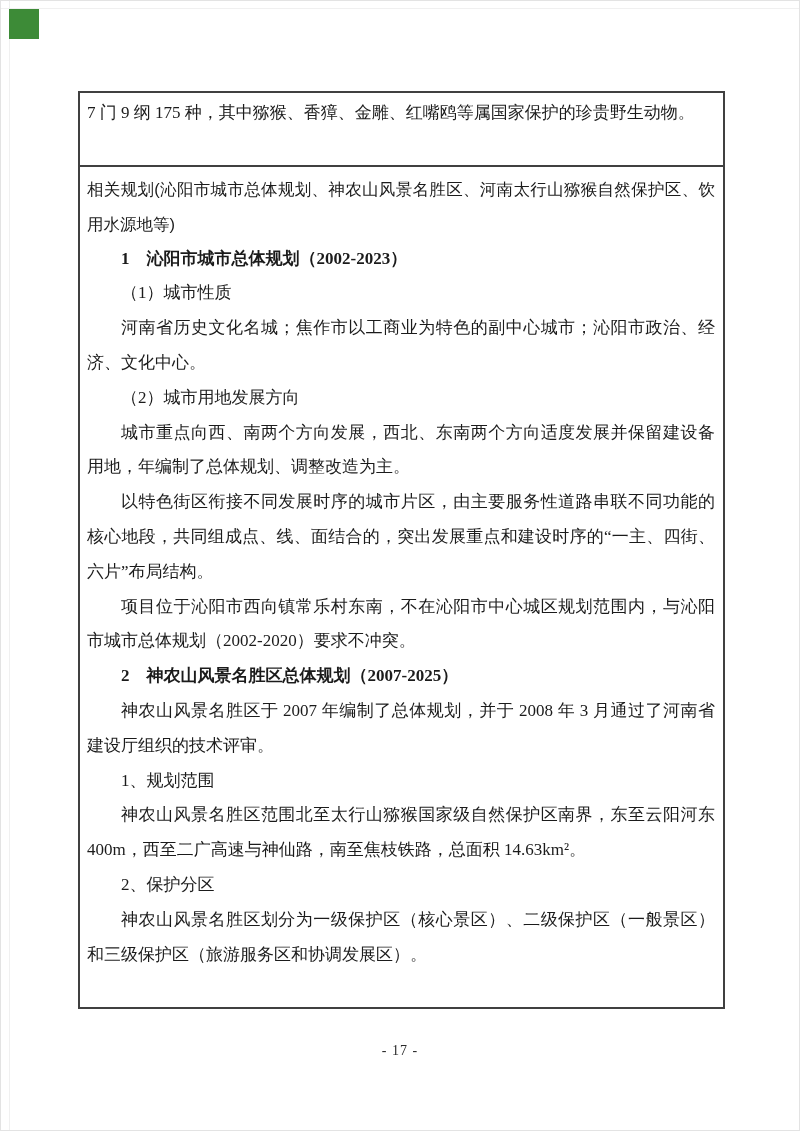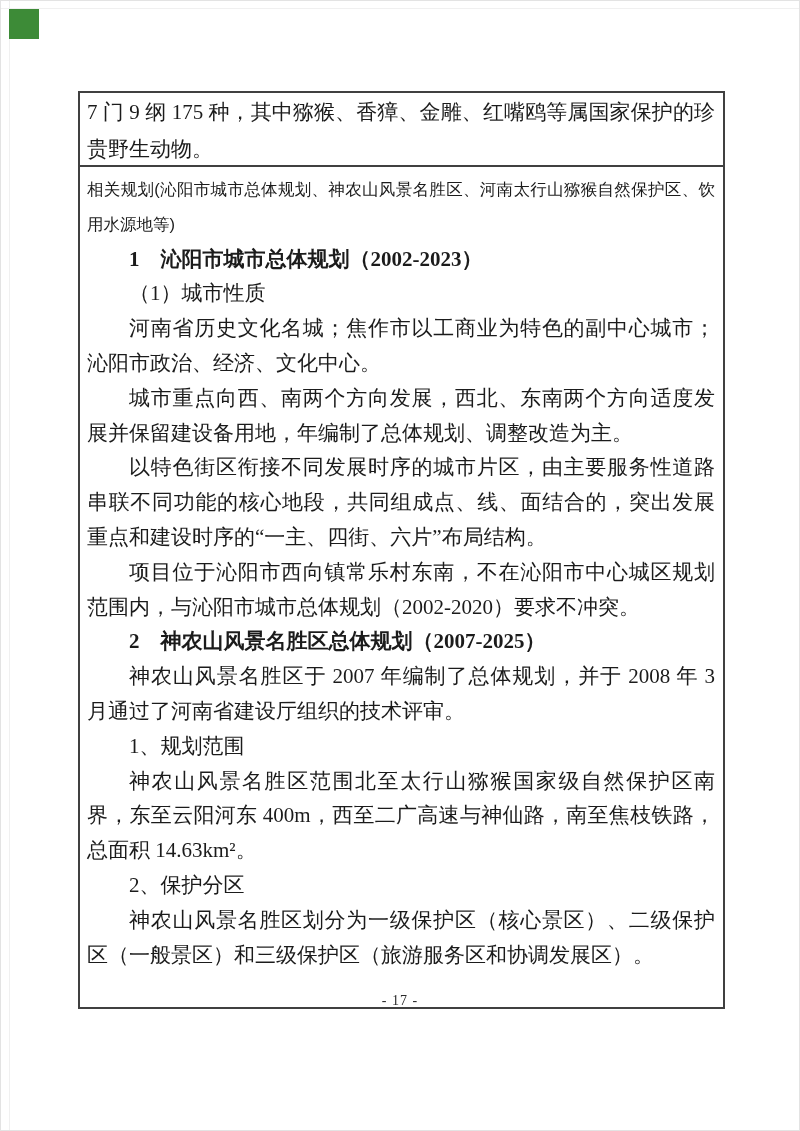--- a/index.html
+++ b/index.html
@@ -41,35 +41,35 @@
   .cell-intro {
     height: 74px;
     border-bottom: 2px solid #404040;
   }
   .cell-planning {
     height: 840px;
     padding-top: 5px;
   }
   .p {
     margin: 0;
-    font-size: 21px;
+    font-size: 17px;
     line-height: 37px;
     text-align: justify;
   }
   .cell-planning .p { line-height: 34.8px; }
   .indent { text-indent: 2em; }
   .bold { font-weight: 700; }
   .heading {
     font-weight: 400;
     font-family: "Liberation Sans", "DejaVu Sans", sans-serif;
     font-size: 16.5px;
     line-height: 38px;
   }
   .footer {
-    position: absolute; top: 992px; left: 0;
+    position: absolute; top: 1042px; left: 0;
     width: 100%;
     text-align: center;
     font-size: 14px;
     letter-spacing: 1px;
     color: #2a2a2a;
   }
 </style>
 </head>
 <body>
 
@@ -81,20 +81,21 @@
 
   <div class="cell cell-intro">
     <p class="p">7 门 9 纲 175 种，其中猕猴、香獐、金雕、红嘴鸥等属国家保护的珍贵野生动物。</p>
   </div>
 
   <div class="cell cell-planning">
     <p class="p heading">相关规划(沁阳市城市总体规划、神农山风景名胜区、河南太行山猕猴自然保护区、饮用水源地等)</p>
     <p class="p indent bold">1　沁阳市城市总体规划（2002-2023）</p>
     <p class="p indent">（1）城市性质</p>
     <p class="p indent">河南省历史文化名城；焦作市以工商业为特色的副中心城市；沁阳市政治、经济、文化中心。</p>
+    <p class="p indent">（2）城市用地发展方向</p>
     <p class="p indent">城市重点向西、南两个方向发展，西北、东南两个方向适度发展并保留建设备用地，年编制了总体规划、调整改造为主。</p>
     <p class="p indent">以特色街区衔接不同发展时序的城市片区，由主要服务性道路串联不同功能的核心地段，共同组成点、线、面结合的，突出发展重点和建设时序的“一主、四街、六片”布局结构。</p>
     <p class="p indent">项目位于沁阳市西向镇常乐村东南，不在沁阳市中心城区规划范围内，与沁阳市城市总体规划（2002-2020）要求不冲突。</p>
     <p class="p indent bold">2　神农山风景名胜区总体规划（2007-2025）</p>
     <p class="p indent">神农山风景名胜区于 2007 年编制了总体规划，并于 2008 年 3 月通过了河南省建设厅组织的技术评审。</p>
     <p class="p indent">1、规划范围</p>
     <p class="p indent">神农山风景名胜区范围北至太行山猕猴国家级自然保护区南界，东至云阳河东 400m，西至二广高速与神仙路，南至焦枝铁路，总面积 14.63km²。</p>
     <p class="p indent">2、保护分区</p>
     <p class="p indent">神农山风景名胜区划分为一级保护区（核心景区）、二级保护区（一般景区）和三级保护区（旅游服务区和协调发展区）。</p>
   </div>

